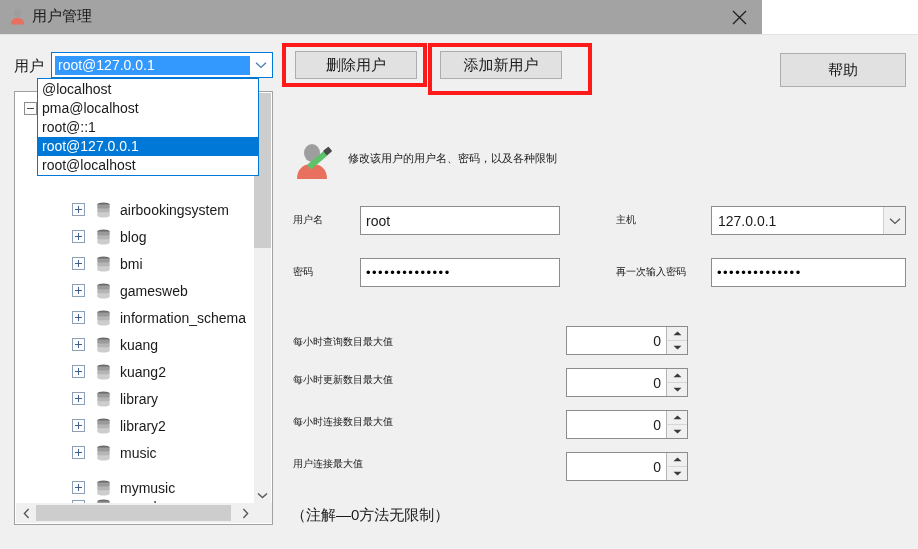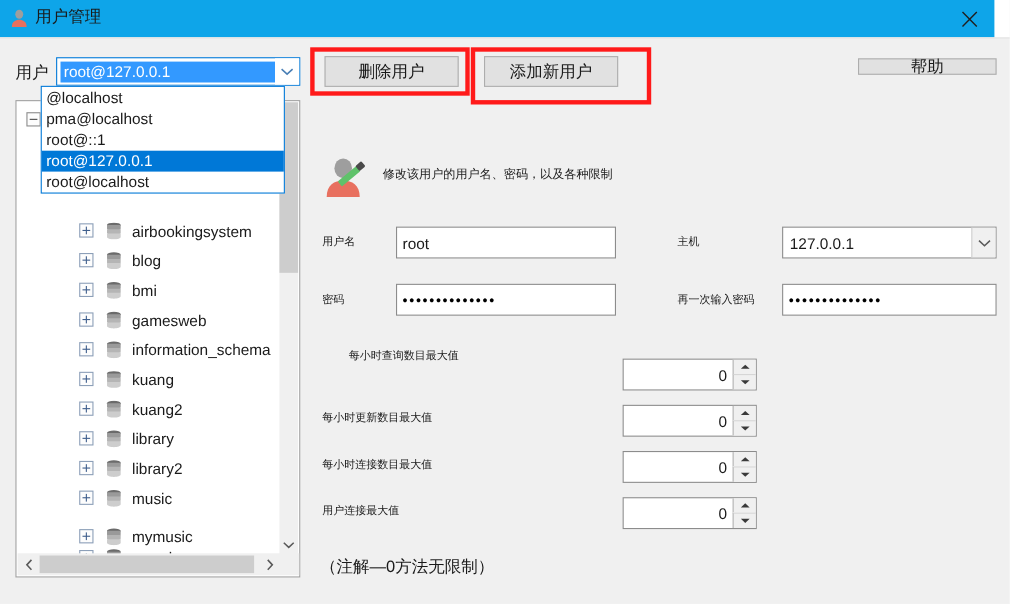--- a/index.html
+++ b/index.html
@@ -8,22 +8,22 @@
     width: 918px; height: 549px;
     font-family: "Liberation Sans", "DejaVu Sans", sans-serif;
     background: #ffffff;
     overflow: hidden;
     position: relative;
     -webkit-font-smoothing: none;
   }
 
   
   #titlebar {
-    position: absolute; left: 0; top: 0; width: 904px; height: 34px;
-    background: #0ea5e9;
+    position: absolute; left: 0; top: 0; width: 762px; height: 34px;
+    background: #a3a3a3;
   }
   #title-icon {
     position: absolute; left: 9px; top: 8px; width: 17px; height: 17px;
   }
   #title-text {
     position: absolute; left: 32px; top: 6px;
     font-size: 15px; color: #1a1a1a; line-height: 20px;
     white-space: nowrap;
   }
   #close-btn {
@@ -98,21 +98,21 @@
     cursor: pointer;
     white-space: nowrap;
   }
   #btn-delete-user {
     position: absolute; left: 295px; top: 16px; width: 122px; height: 28px;
   }
   #btn-add-user {
     position: absolute; left: 440px; top: 16px; width: 122px; height: 28px;
   }
   #btn-help {
-    position: absolute; left: 780px; top: 18px; width: 126px; height: 15px;
+    position: absolute; left: 780px; top: 18px; width: 126px; height: 34px;
   }
 
   
   .redbox {
     position: absolute;
     border: 4px solid #ff1a1a;
     z-index: 30;
     pointer-events: none;
   }
   #redbox-delete { left: 282px; top: 8px; width: 145px; height: 44px; }
@@ -239,21 +239,21 @@
     display: flex; align-items: center; justify-content: flex-end;
     padding-right: 5px; cursor: text;
   }
   .spin-btns { width: 21px; display: flex; flex-direction: column; }
   .spin-up, .spin-dn {
     flex: 1; background: #f0f0f0; border-left: 1px solid #b4b4b4;
     display: flex; align-items: center; justify-content: center; cursor: pointer;
   }
   .spin-dn { border-top: 1px solid #d6d6d6; }
 
-  #lbl-maxq { left: 293px; top: 281px; margin-left: 24px; }  #spin-maxq { top: 291px; }
+  #lbl-maxq { left: 293px; top: 300px; }  #spin-maxq { top: 291px; }
   #lbl-maxu { left: 293px; top: 338px; }  #spin-maxu { top: 333px; }
   #lbl-maxc { left: 293px; top: 380px; }  #spin-maxc { top: 375px; }
   #lbl-maxuc{ left: 293px; top: 422px; }  #spin-maxuc{ top: 417px; }
 
   #note {
     position: absolute; left: 291px; top: 471px;
     font-size: 15px; color: #1a1a1a; white-space: nowrap;
   }
 
   

